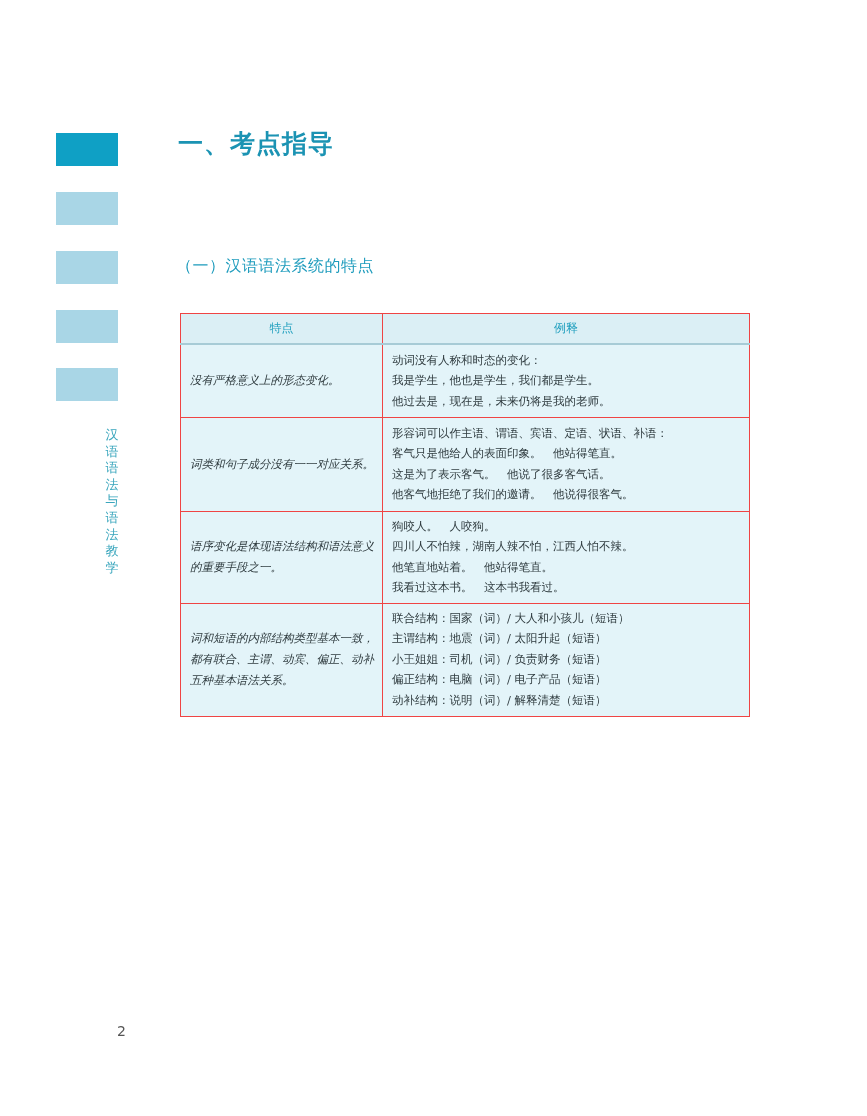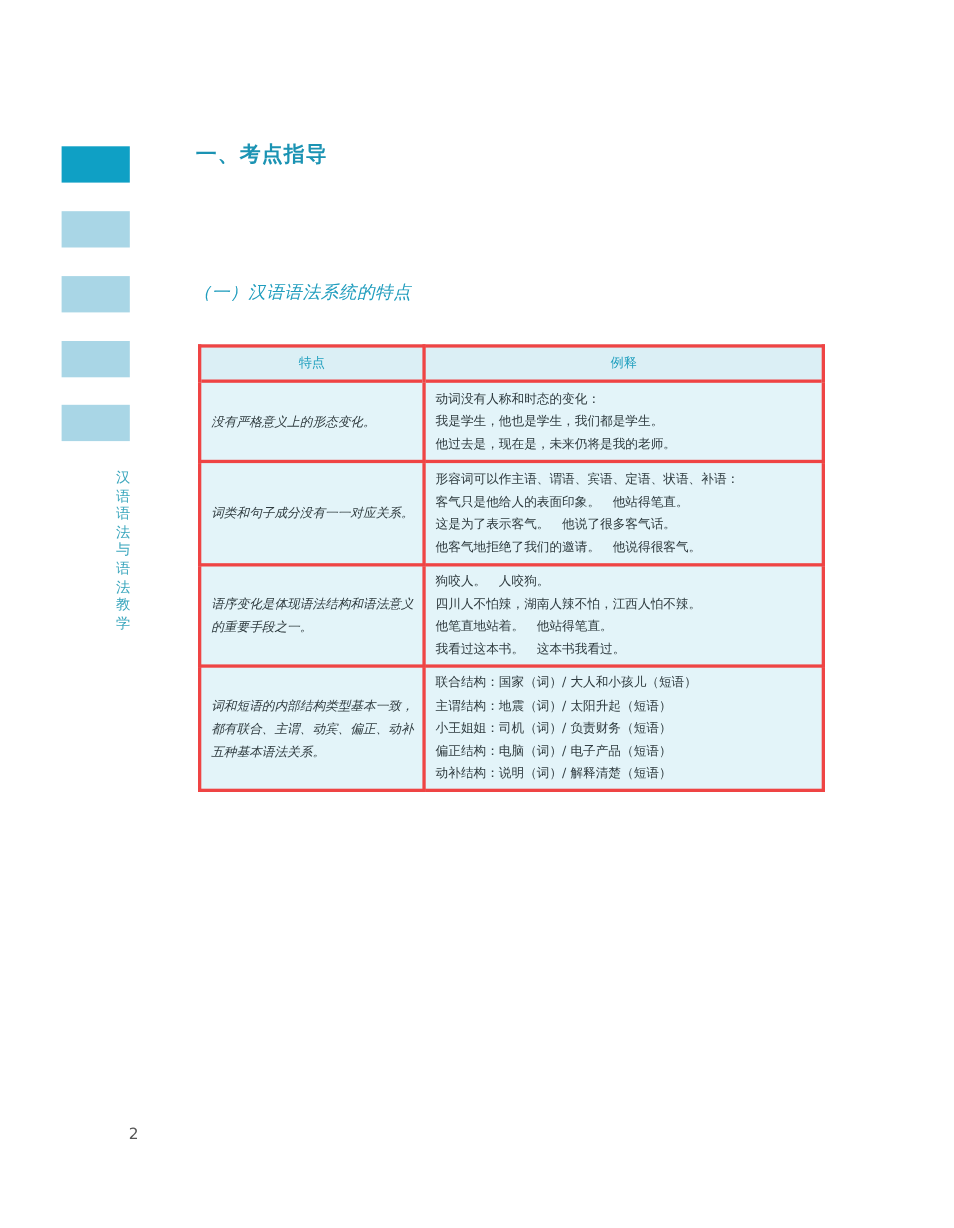--- a/index.html
+++ b/index.html
@@ -12,34 +12,34 @@
     .tab-inactive { background: #a9d6e6; }
     .vertical-label {
       position: absolute; left: 104px; top: 427px; width: 16px;
       color: #3aa6bd; font-size: 13px; line-height: 16.6px; text-align: center;
       letter-spacing: 0;
     }
     .vertical-label span { display: block; }
     .chapter-title {
       position: absolute; left: 178px; top: 127px;
       font-family: "DejaVu Serif", "Liberation Serif", serif;
-      font-size: 19px; font-weight: bold; color: #1b93b3; letter-spacing: 1px;
+      font-size: 25px; font-weight: bold; color: #1b93b3; letter-spacing: 1px;
     }
     .section-title {
       position: absolute; left: 176px; top: 256px;
-      font-size: 16px; color: #1f9cbd; letter-spacing: 0.5px; font-style: italic;
+      font-size: 16px; color: #1f9cbd; letter-spacing: 0.5px;
     }
     table.grammar-table {
       position: absolute; left: 180px; top: 313px; width: 570px;
       border-collapse: collapse; background: #e3f4f9;
       font-family: "DejaVu Serif", "Liberation Serif", serif;
       font-size: 11.5px; color: #2f3b3f;
     }
     table.grammar-table th, table.grammar-table td {
-      border: 3px solid #ef4444; vertical-align: middle;
+      border: 1px solid #ef4444; vertical-align: middle;
     }
     table.grammar-table th {
       background: #dbeff5; height: 27px; font-weight: normal;
       font-family: "DejaVu Sans", "Liberation Sans", sans-serif;
       color: #22a0bf; font-size: 12px; border-bottom: 2px solid #a7cbd6;
     }
     td.feature { width: 186px; padding: 0 6px 0 9px; line-height: 21px; font-style: italic; }
     td.examples { padding: 3px 6px 4px 9px; line-height: 20.5px; }
     .ex-line { white-space: nowrap; }
     .page-number {

